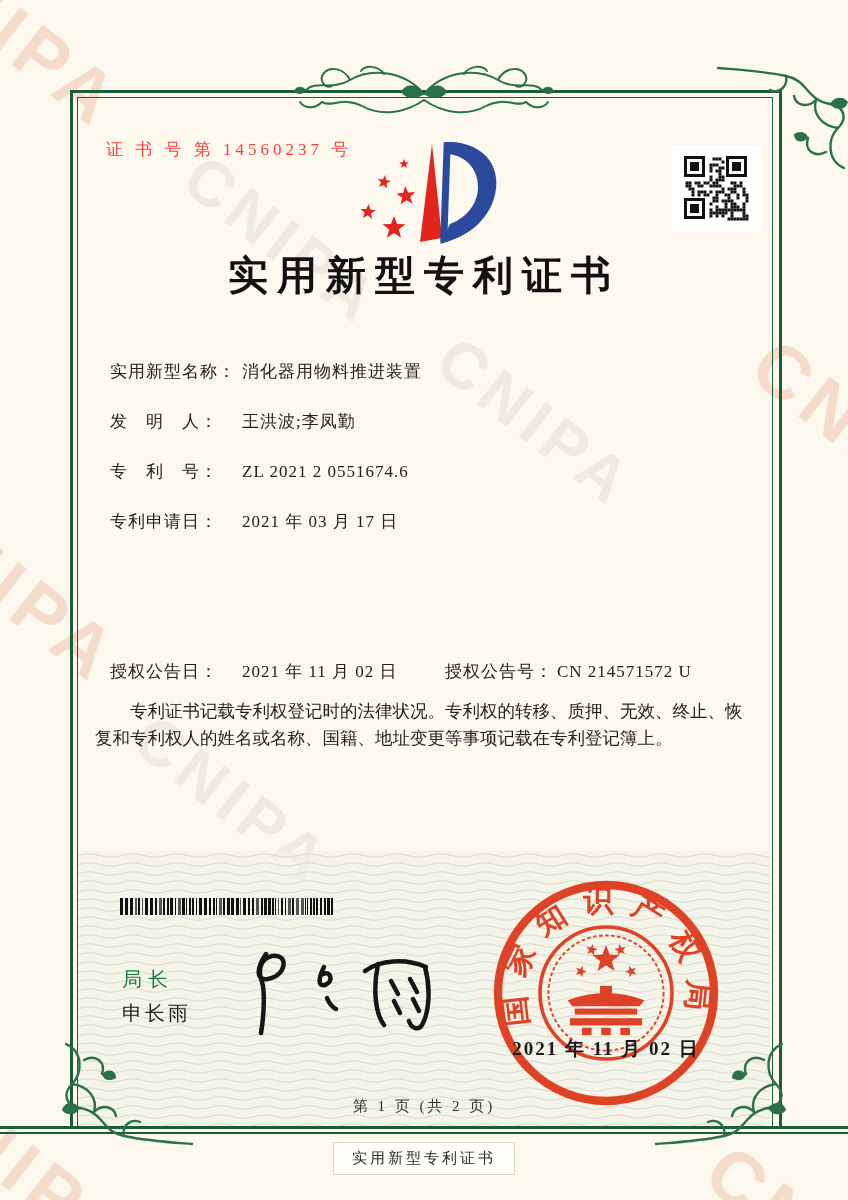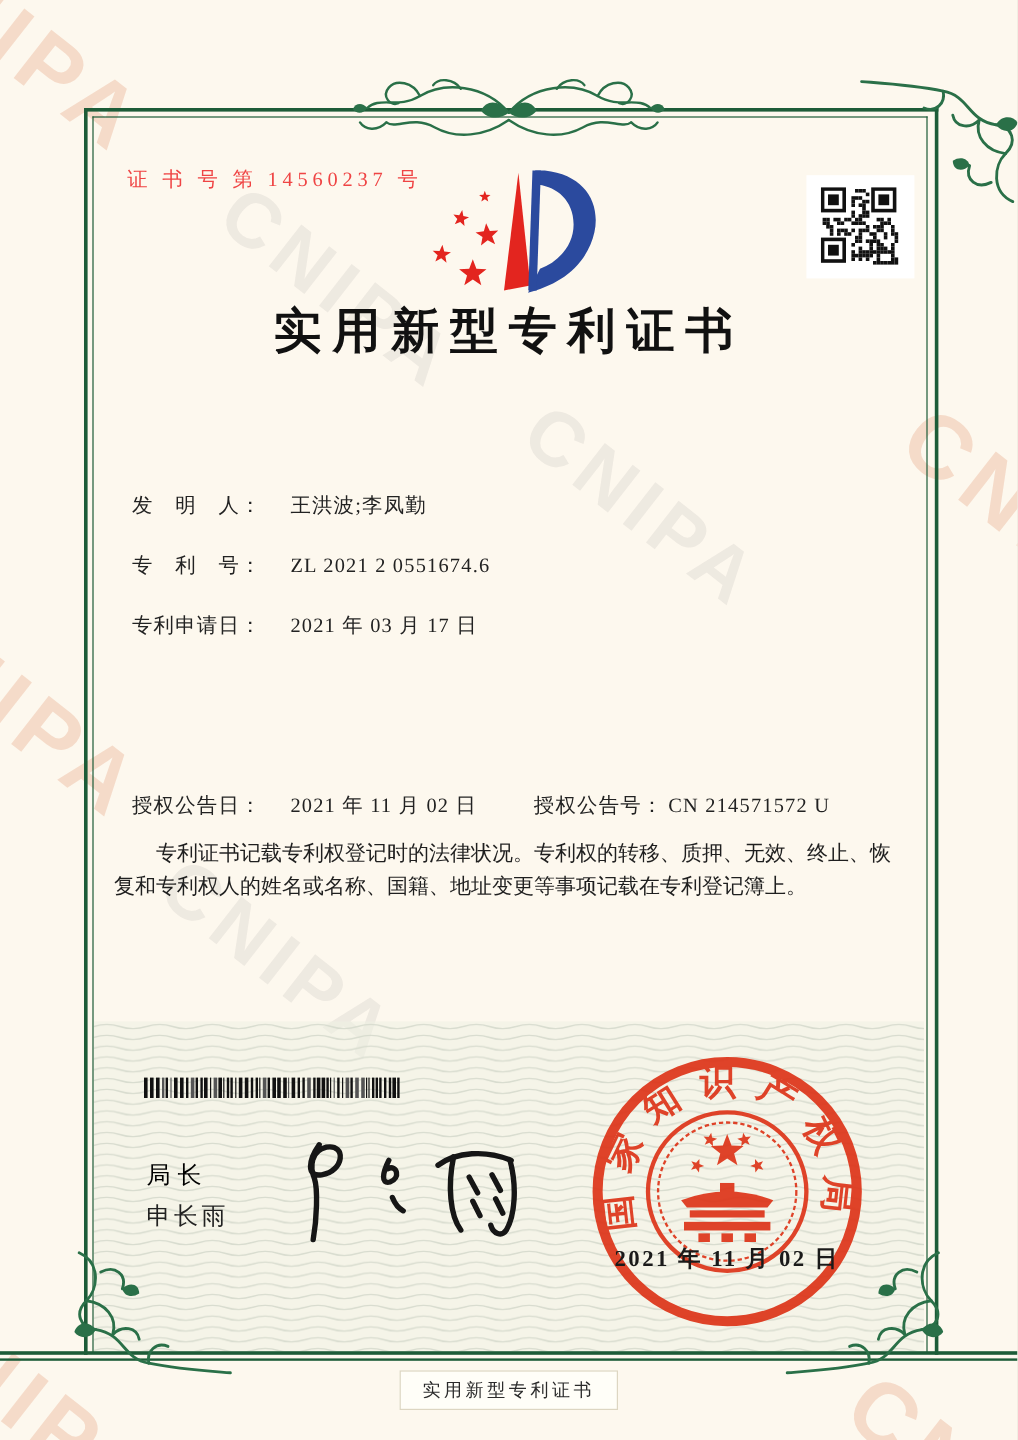--- a/index.html
+++ b/index.html
@@ -38,21 +38,21 @@
 
   
   .body-text{position:absolute;left:95px;top:698px;width:664px;font-size:17.5px;
              line-height:27px;color:#1f1f1f;}
   .body-text p{margin:0;text-indent:2em;}
 
   
   .waves{position:absolute;left:78px;top:851px;}
   .barcode{position:absolute;left:120px;top:898px;width:218px;height:17px;display:flex;align-items:stretch;}
   .barcode div{height:100%;}
-  .director-label{position:absolute;left:122px;top:966px;font-size:20px;letter-spacing:6px;color:#000000;}
+  .director-label{position:absolute;left:122px;top:966px;font-size:20px;letter-spacing:6px;color:#15803d;}
   .director-name{position:absolute;left:122px;top:1000px;font-size:20px;letter-spacing:3px;color:#222;}
   .signature{position:absolute;left:228px;top:936px;}
   .seal{position:absolute;left:486px;top:873px;}
   .seal-date{position:absolute;left:486px;top:1036px;width:240px;text-align:center;
              font-size:19px;letter-spacing:2px;color:#1a1a1a;font-weight:700;}
   .page-info{position:absolute;left:0;top:1097px;width:848px;text-align:center;
              font-size:15px;letter-spacing:3px;color:#333;}
   .note-box{position:absolute;left:50%;top:1142px;transform:translateX(-50%);
             background:#fffef8;border:1px solid #ddd6c2;padding:6px 18px;
             font-size:15px;letter-spacing:3px;color:#2b2b2b;}
@@ -269,20 +269,23 @@
         <rect x="45" y="3" width="15" height="15" fill="#fff"></rect>
         <rect x="48" y="6" width="9" height="9" fill="#111"></rect>
         <rect x="0" y="42" width="21" height="21" fill="#111"></rect>
         <rect x="3" y="45" width="15" height="15" fill="#fff"></rect>
         <rect x="6" y="48" width="9" height="9" fill="#111"></rect>
       </svg>
   </div>
 
   <div class="doc-title">实用新型专利证书</div>
 
+  <div class="field-row" style="top:360px;">
+    <span class="field-label">实用新型名称：</span><span class="field-value">消化器用物料推进装置</span>
+  </div>
   <div class="field-row" style="top:410px;">
     <span class="field-label">发　明　人：</span><span class="field-value">王洪波;李凤勤</span>
   </div>
   <div class="field-row" style="top:460px;">
     <span class="field-label">专　利　号：</span><span class="field-value">ZL 2021 2 0551674.6</span>
   </div>
   <div class="field-row" style="top:510px;">
     <span class="field-label">专利申请日：</span><span class="field-value">2021 年 03 月 17 日</span>
   </div>
   <div class="field-row" style="top:660px;">
@@ -446,16 +449,17 @@
         <rect x="74" y="113" width="52" height="5"></rect>
         <rect x="70" y="121" width="60" height="6"></rect>
         <rect x="80" y="129" width="8" height="6"></rect>
         <rect x="96" y="129" width="8" height="6"></rect>
         <rect x="112" y="129" width="8" height="6"></rect>
       </g>
     </g>
   </svg>
   <div class="seal-date">2021 年 11 月 02 日</div>
 
+  <div class="page-info">第 1 页 (共 2 页)</div>
 
   <div class="note-box">实用新型专利证书</div>
 
 </div>
 
 </body></html>

